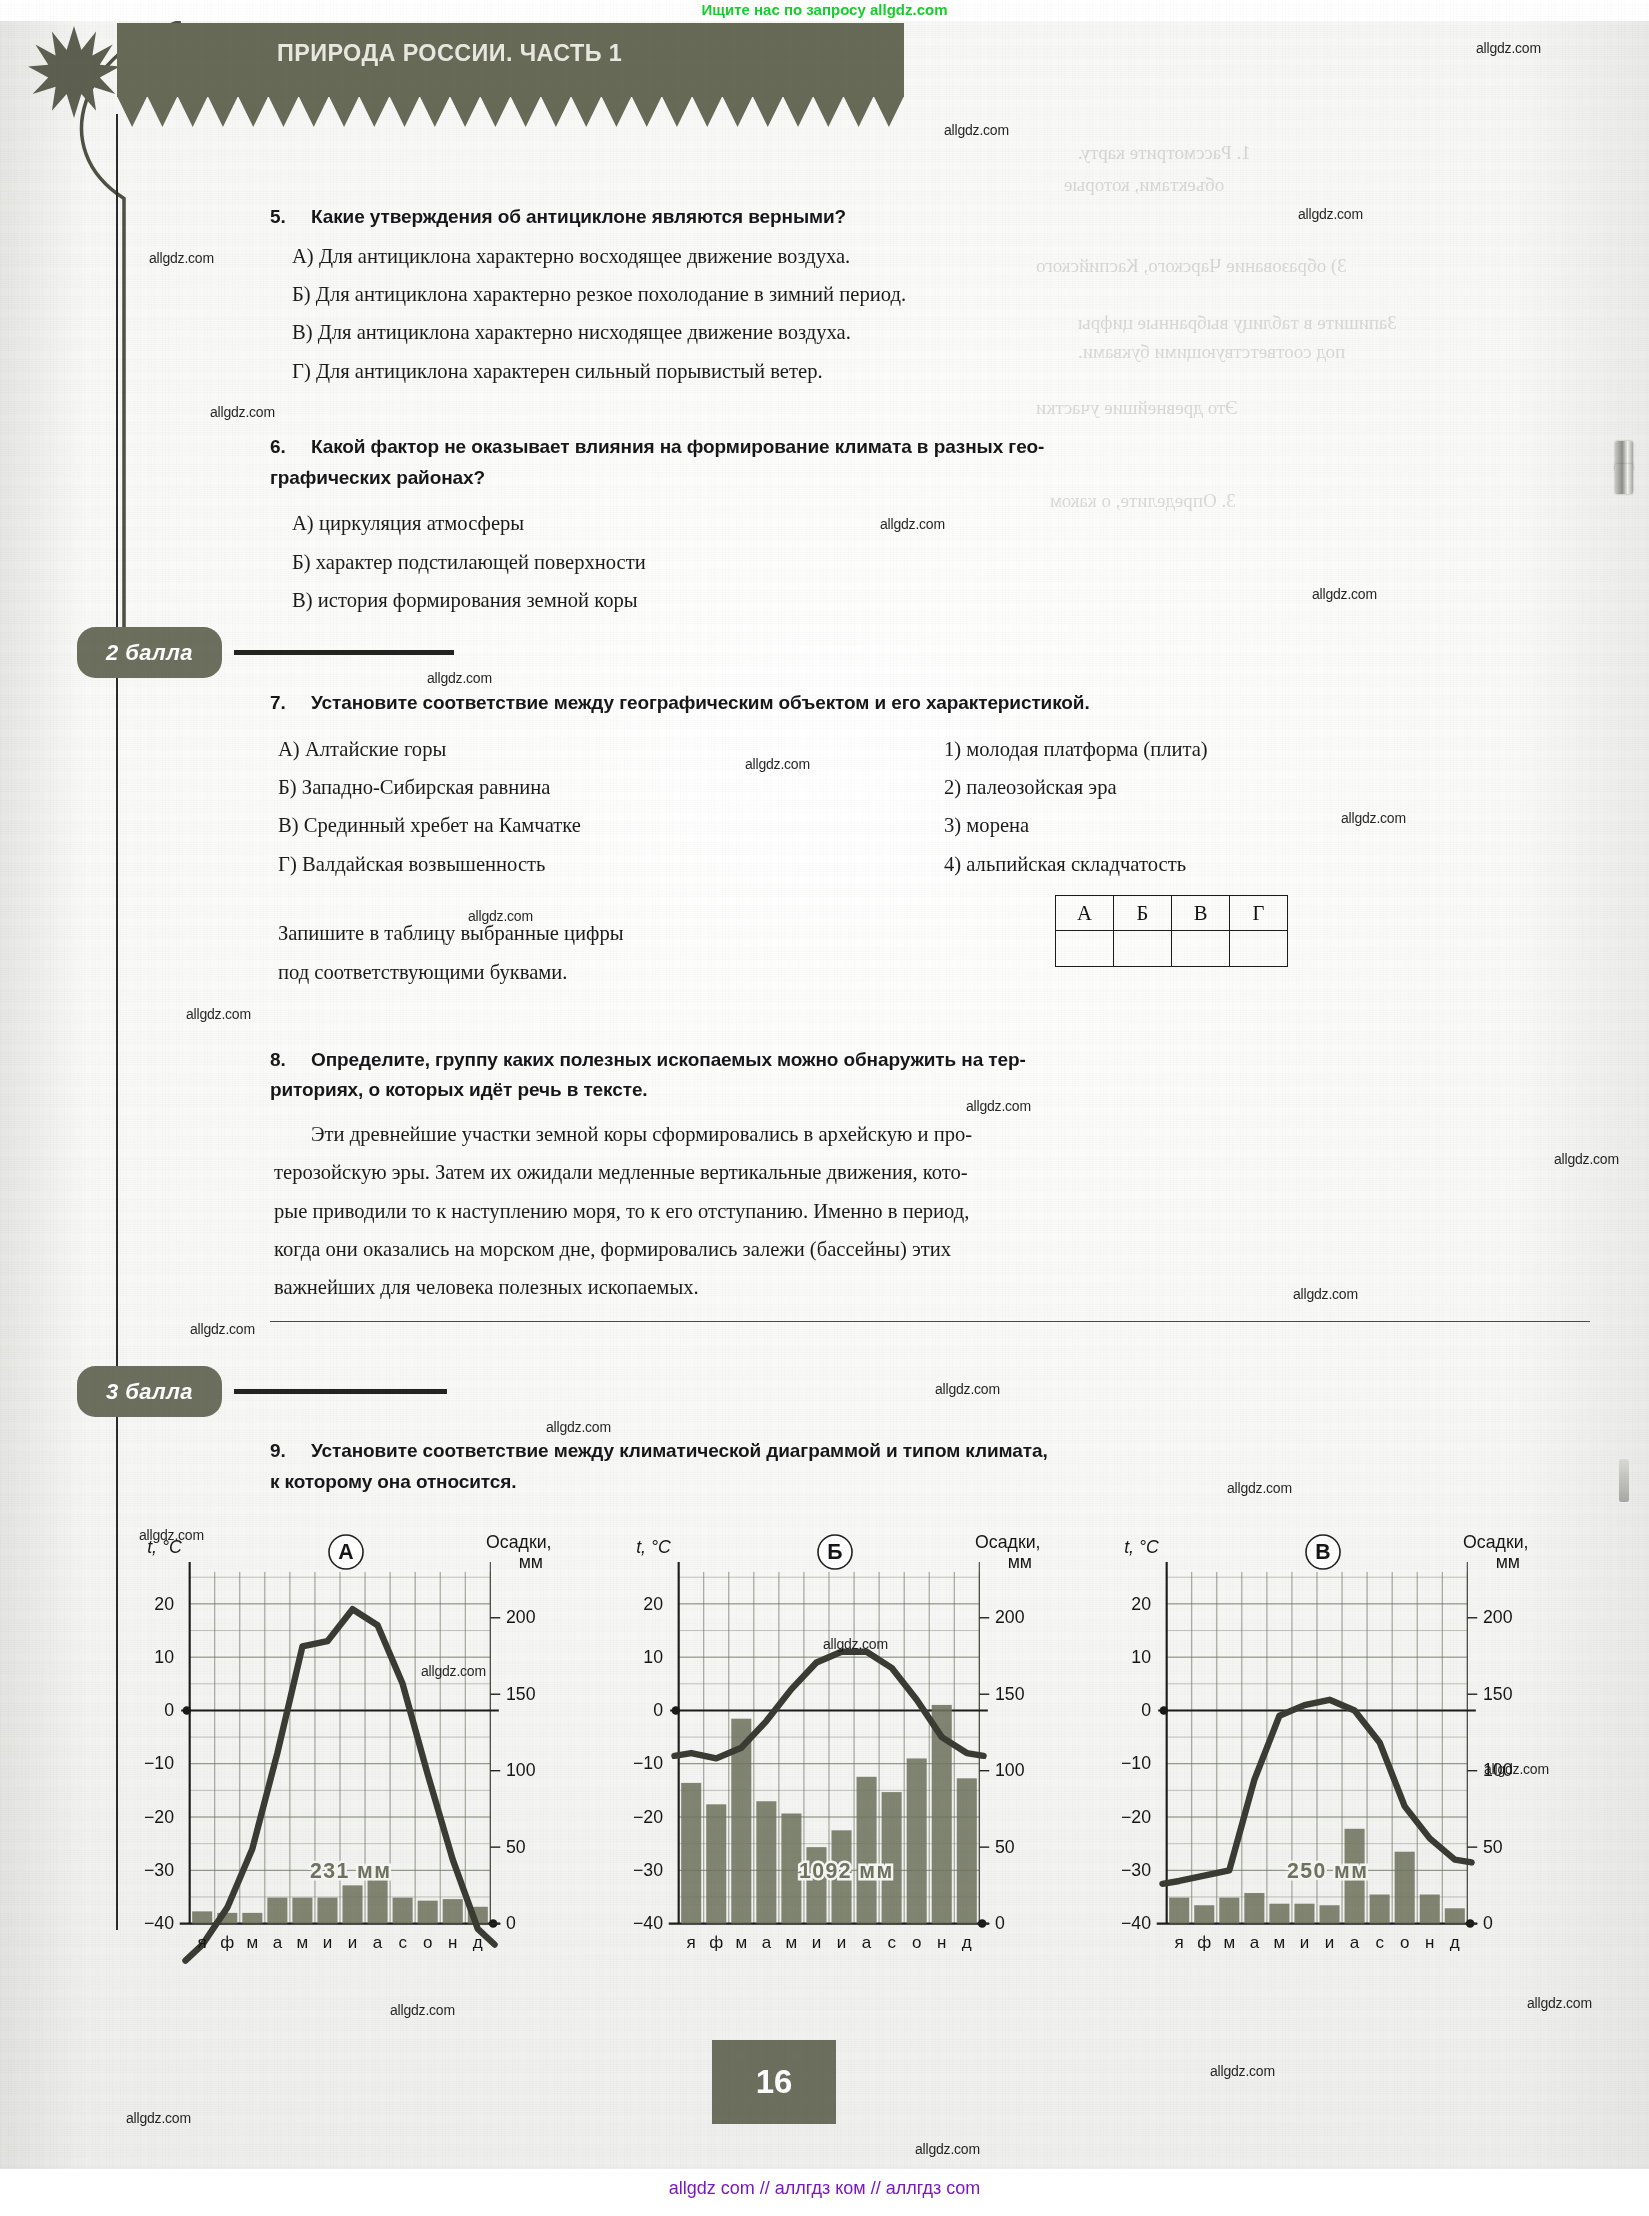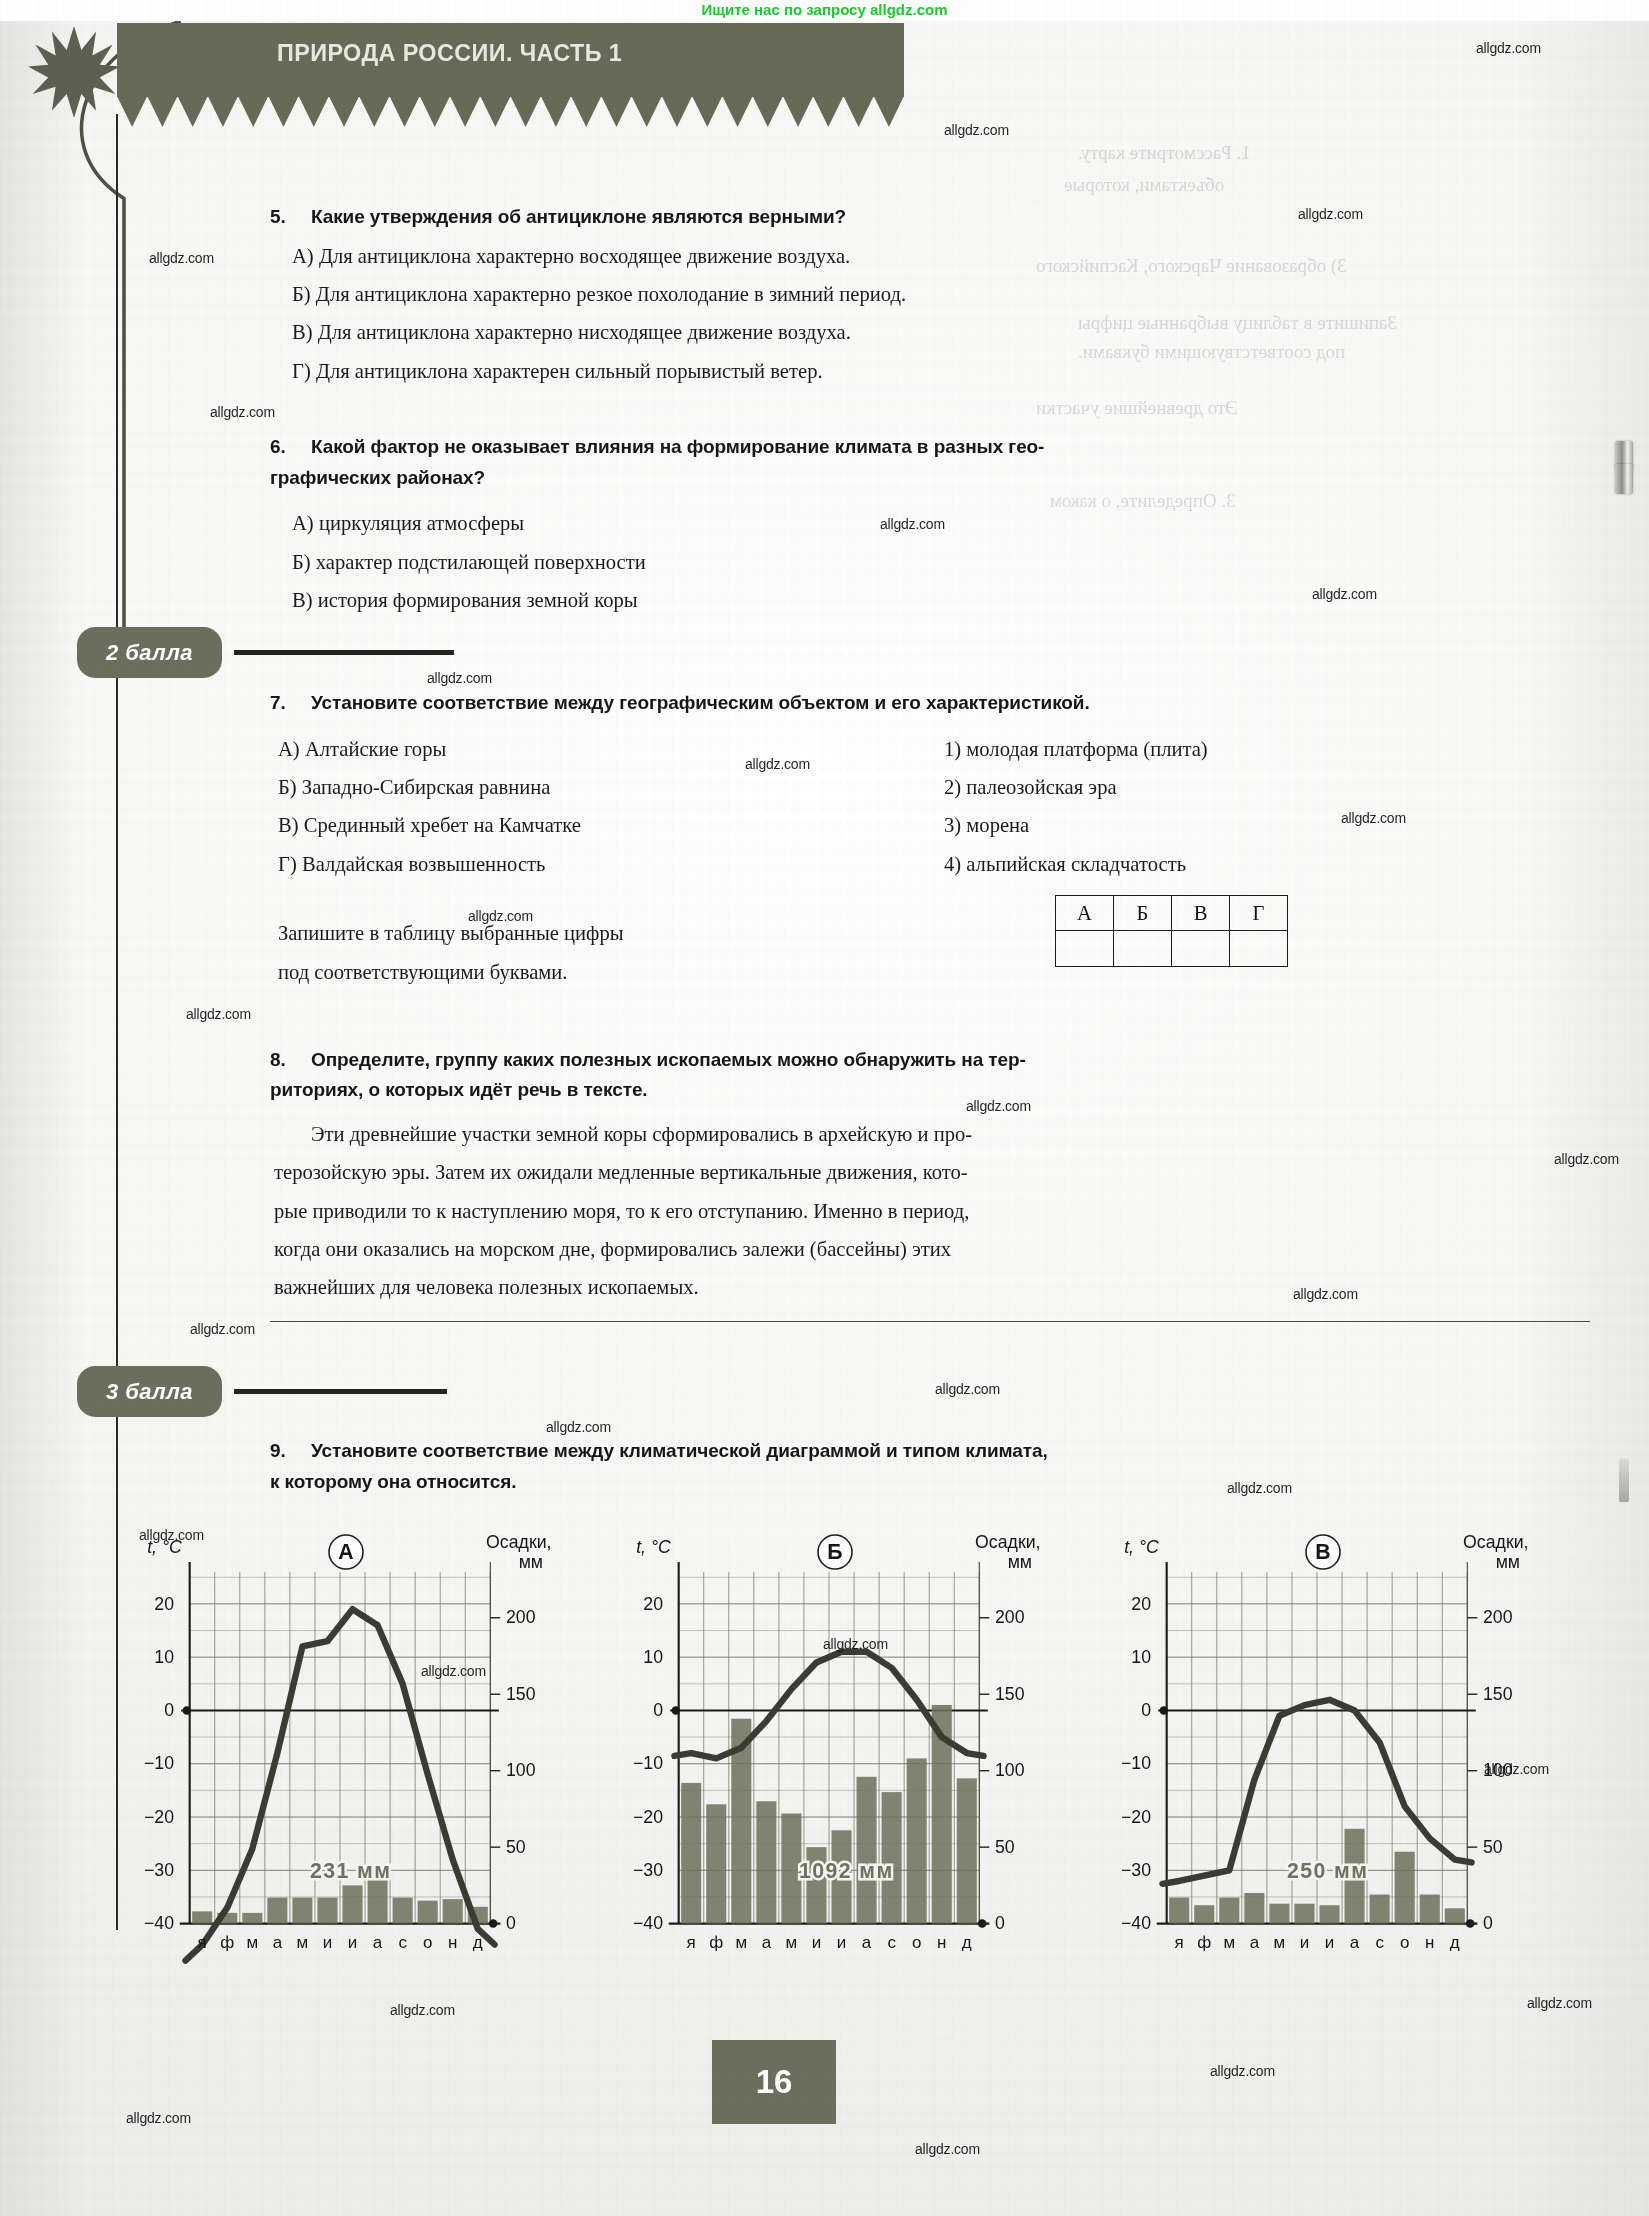--- a/index.html
+++ b/index.html
@@ -498,20 +498,23 @@
     </div>
 
   <div class="pagenum">16</div>
 
   <div class="staple" style="left:1615px;top:441px;"></div>
   <div class="staple" style="left:1615px;top:464px;"></div>
   <div class="bindmark" style="left:1619px;top:1459px;"></div>
 
   <div class="noise"></div>
 
+  <div class="footer">
+    <span>allgdz com  //  аллгдз ком  //  аллгдз com</span>
+  </div>
 
 <div class="ghost" style="left: 1078px; top: 142px;">1. Рассмотрите карту.</div>
     <div class="ghost" style="left: 1064px; top: 174px;">объектами, которые</div>
     <div class="ghost" style="left: 1036px; top: 255px;">3) образование Чарского, Каспийского</div>
     <div class="ghost" style="left: 1078px; top: 312px;">Запишите в таблицу выбранные цифры</div>
     <div class="ghost" style="left: 1078px; top: 341px;">под соответствующими буквами.</div>
     <div class="ghost" style="left: 1036px; top: 397px;">Это древнейшие участки</div>
     <div class="ghost" style="left: 1050px; top: 490px;">3. Определите, о каком</div>
     <div class="wm" style="left: 1476px; top: 40px;">allgdz.com</div>
     <div class="wm" style="left: 944px; top: 122px;">allgdz.com</div>

